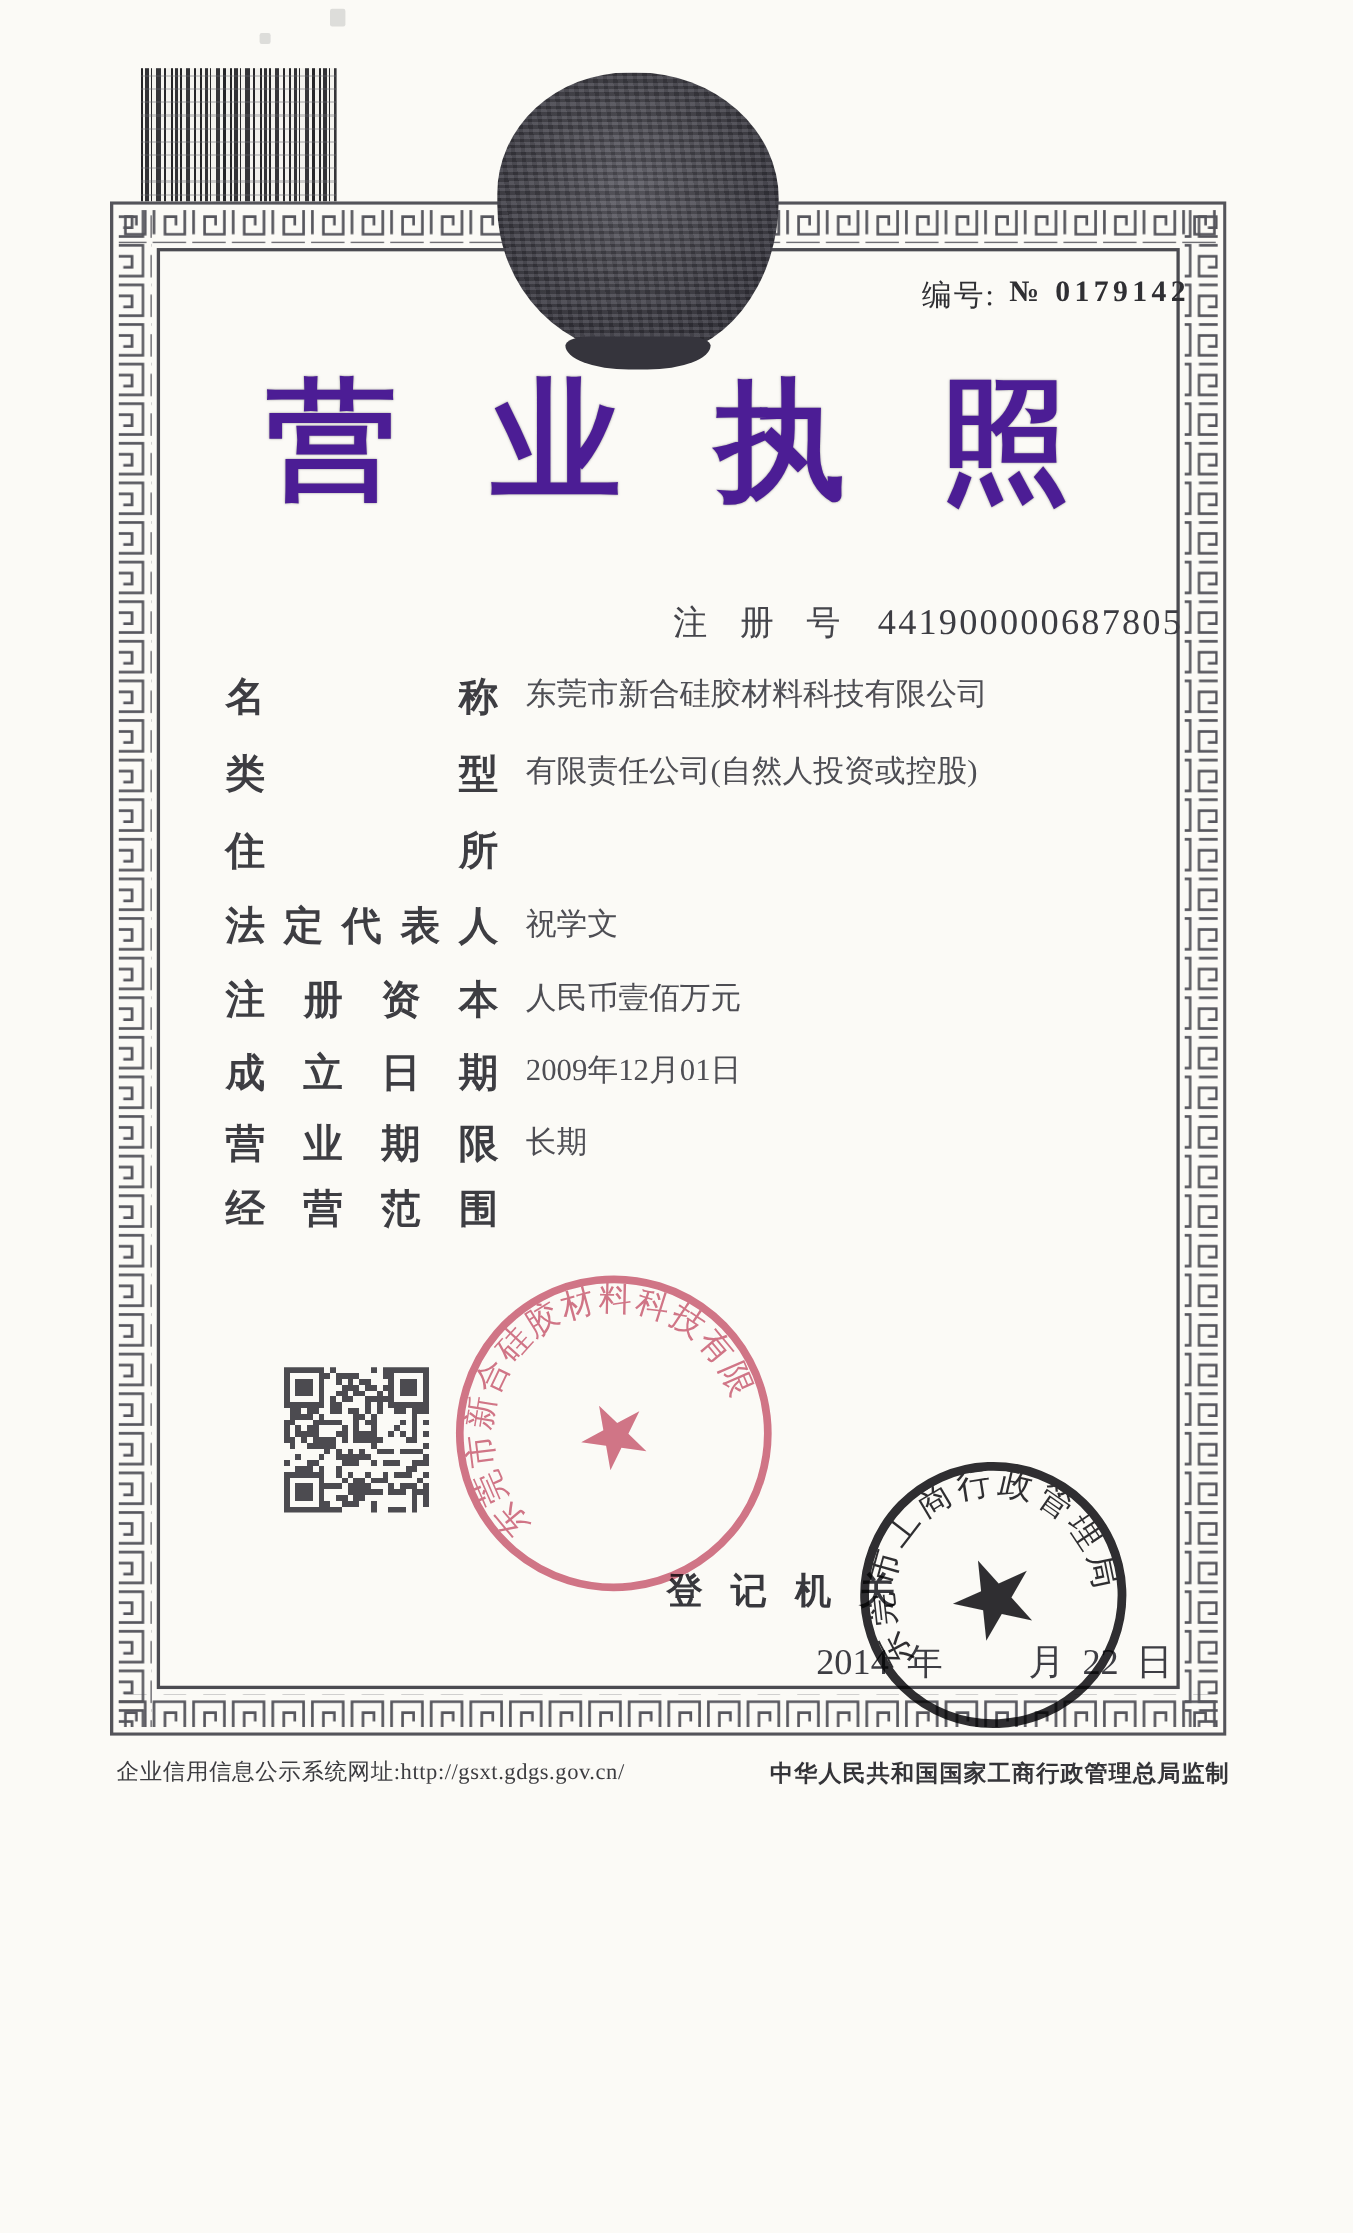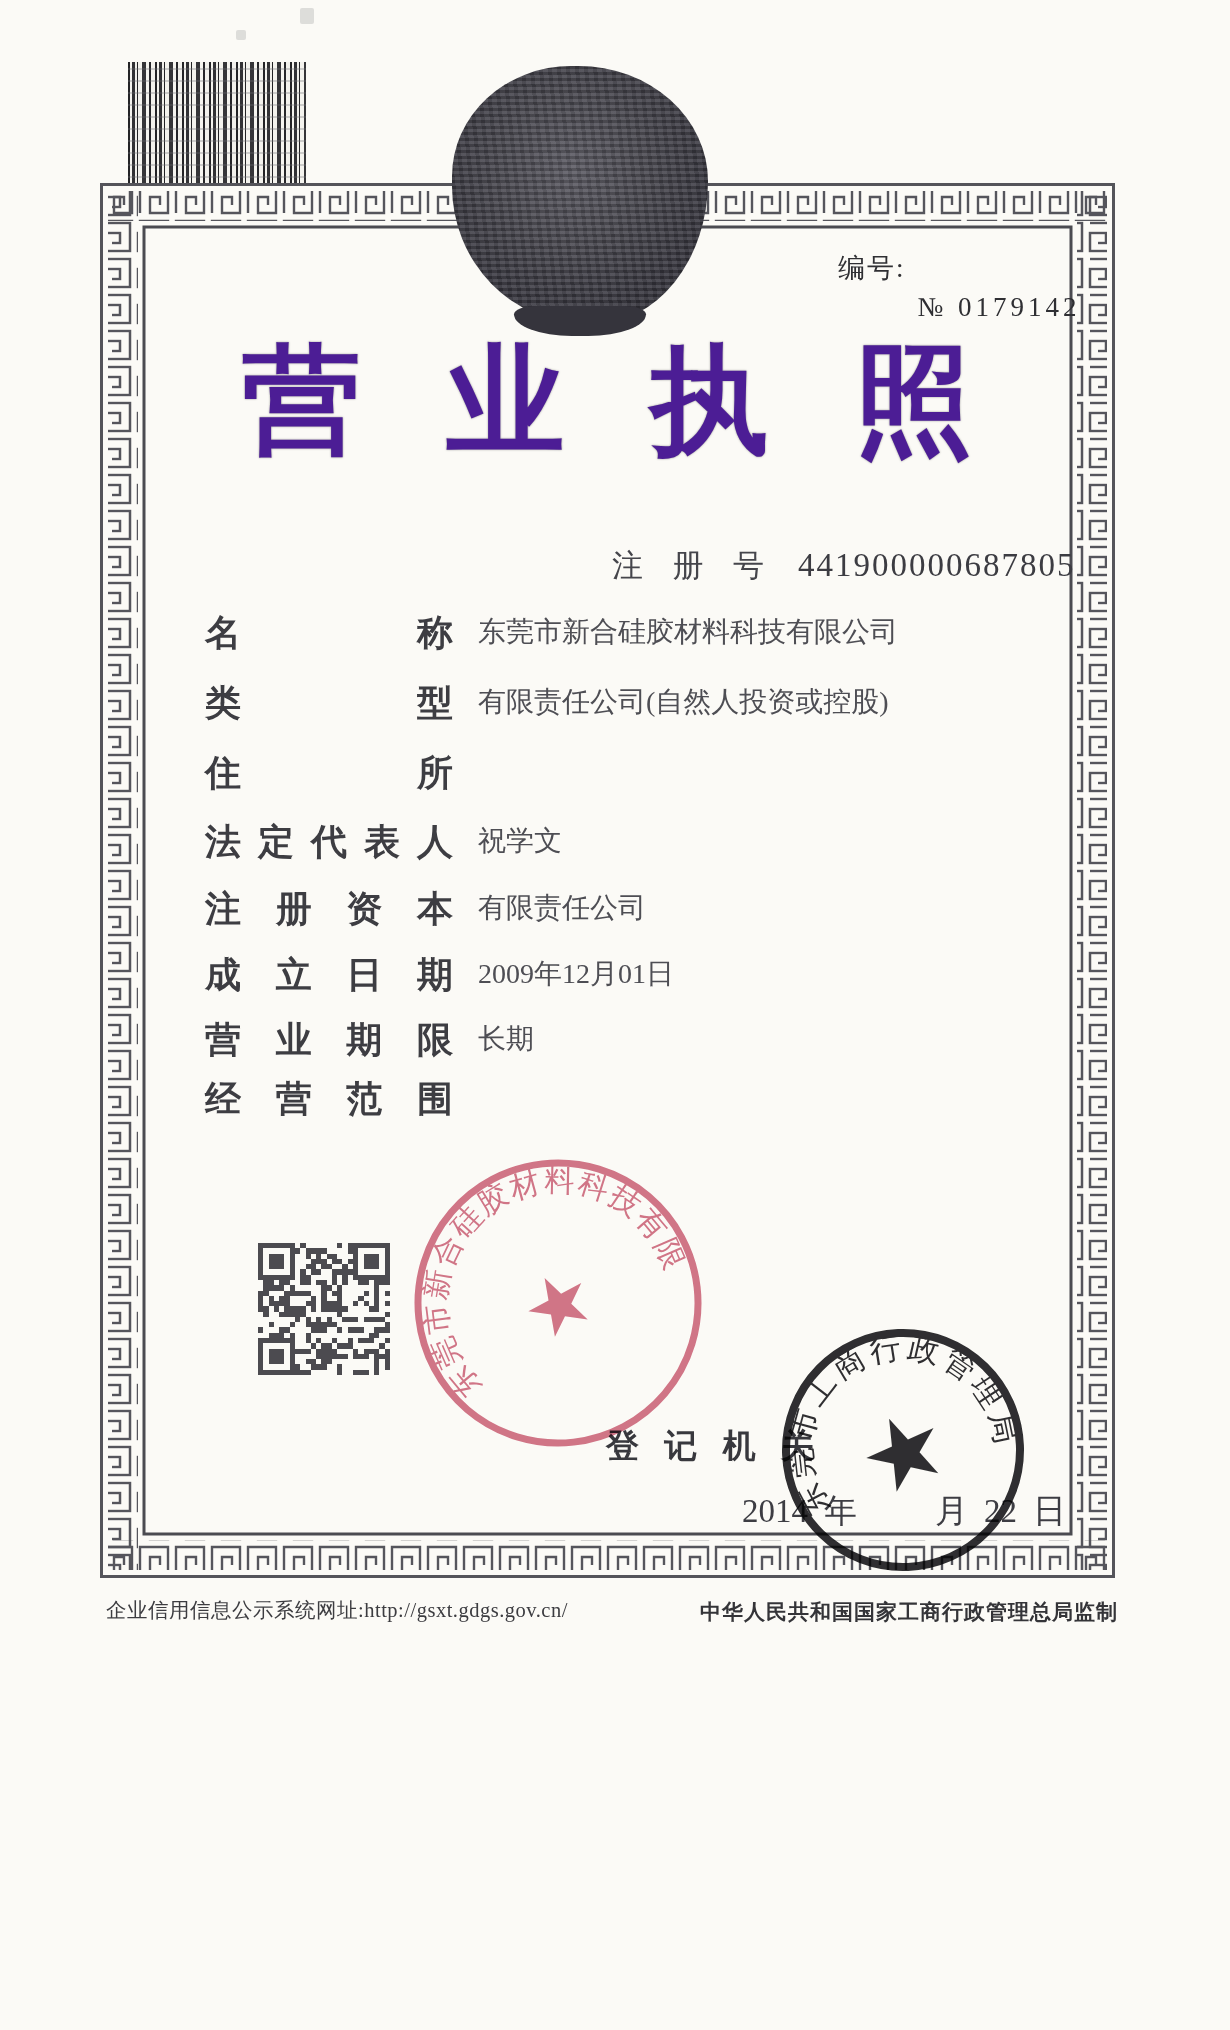--- a/index.html
+++ b/index.html
@@ -42,21 +42,21 @@
   }
 
   
   .frame-svg{left:100px;top:183px;z-index:1;}
 
   
   .serial{
     left:838px;top:250px;z-index:2;font-size:27px;letter-spacing:2px;color:#2f2f33;
     display:flex;gap:12px;white-space:nowrap;
   }
-  .serial .no{font-weight:normal;letter-spacing:4px;font-family:"Liberation Serif",serif;margin-top:42px;}
+  .serial .no{font-weight:bold;letter-spacing:4px;font-family:"Liberation Serif",serif;}
   .title{
     left:140px;top:322px;width:935px;z-index:2;
     text-align:center;font-family:"Liberation Sans","DejaVu Sans",sans-serif;
     font-size:118px;font-weight:800;color:#4c1d95;
     letter-spacing:86px;text-indent:86px;white-space:nowrap;
     text-shadow:0 0 2px rgba(45,45,48,.55);
   }
   .regline{
     left:612px;top:545px;z-index:2;display:flex;align-items:baseline;gap:34px;white-space:nowrap;
   }
@@ -169,21 +169,21 @@
     </div>
   <div class="fvalue">祝学文</div>
 </div>
 <div class="abs row" style="top:890px;">
   <div class="flabel char-justify">
       <span>注</span>
       <span>册</span>
       <span>资</span>
       <span>本</span>
     </div>
-  <div class="fvalue">有限责任公司</div>
+  <div class="fvalue">人民币壹佰万元</div>
 </div>
 <div class="abs row" style="top:956px;">
   <div class="flabel char-justify">
       <span>成</span>
       <span>立</span>
       <span>日</span>
       <span>期</span>
     </div>
   <div class="fvalue">2009年12月01日</div>
 </div>

